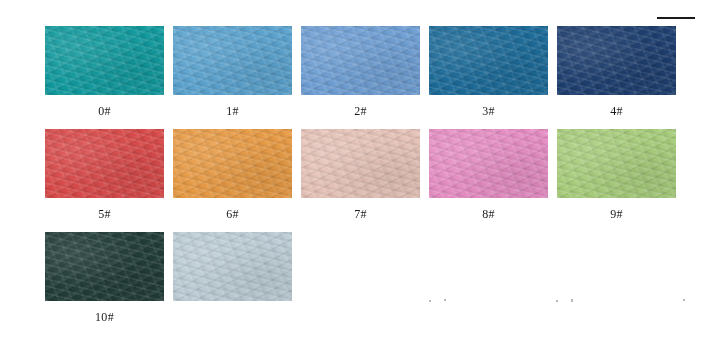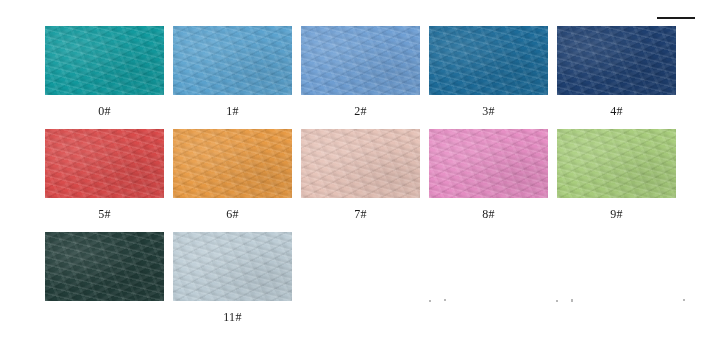--- a/index.html
+++ b/index.html
@@ -148,24 +148,24 @@
     <div class="swatch-cell">
       <div class="swatch-chip" style="background-color: rgb(230, 142, 196);"></div>
       <div class="swatch-label">8#</div>
     </div>
     <div class="swatch-cell">
       <div class="swatch-chip" style="background-color: rgb(168, 205, 124);"></div>
       <div class="swatch-label">9#</div>
     </div>
     <div class="swatch-cell">
       <div class="swatch-chip" style="background-color: rgb(34, 61, 57);"></div>
+      <div class="swatch-label">10#</div>
     </div>
     <div class="swatch-cell">
       <div class="swatch-chip" style="background-color: rgb(189, 205, 214);"></div>
-      <div class="swatch-label">11#</div>
     </div>
   </div>
 
 <div class="speck" style="left:429px; top:300px;"></div>
 <div class="speck" style="left:444px; top:299px;"></div>
 <div class="speck" style="left:556px; top:300px;"></div>
 <div class="speck" style="left:571px; top:299px; height:3px;"></div>
 <div class="speck" style="left:683px; top:299px;"></div>
 
 </body></html>

